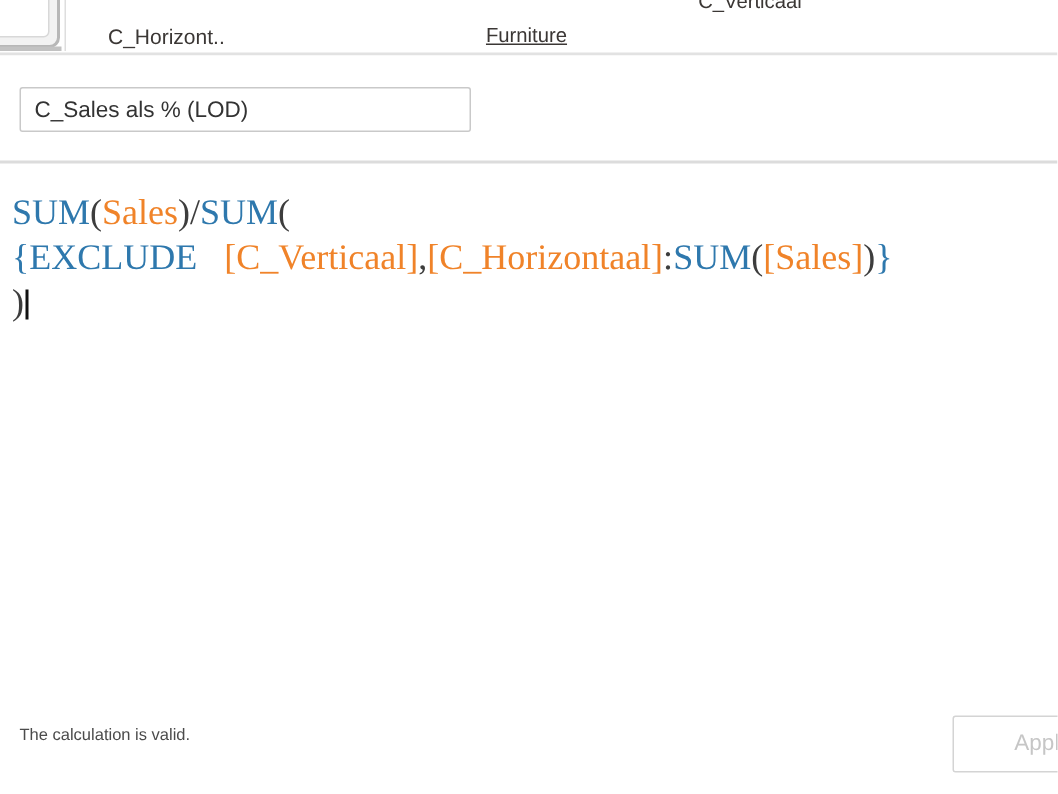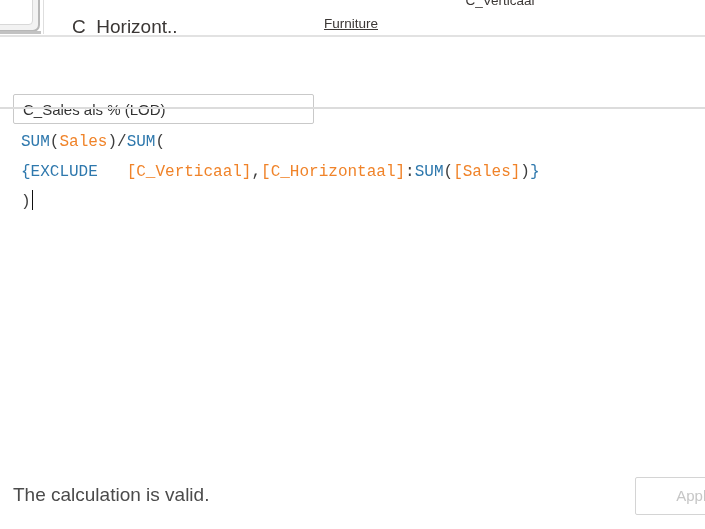--- a/index.html
+++ b/index.html
@@ -23,21 +23,21 @@
     position: absolute; left: -24px; top: -26px; width: 55px; height: 49px;
     border: 1px solid #d8d8d8; border-radius: 4px; background: #ffffff;
   }
 
   .col-field-label {
     position: absolute; top: -7px; left: 440px; width: 120px;
     text-align: center; font-size: 13.5px; color: #3b3735;
   }
   .row-field-label {
     position: absolute; top: 16px; left: 72px;
-    font-size: 19px; color: #3b3735; white-space: nowrap;
+    font-size: 14px; color: #3b3735; white-space: nowrap;
   }
   .col-h1 {
     position: absolute; top: 16px; left: 291px; width: 120px;
     text-align: center; font-size: 13.5px; color: #3b3735; text-decoration: underline;
   }
   .col-h2 {
     position: absolute; top: 16px; left: 455px; width: 160px;
     text-align: center; font-size: 13.5px; color: #3b3735;
   }
   .ws-vline { position: absolute; left: 43px; top: 0; width: 1px; height: 34px; background: #dedede; }
@@ -46,44 +46,44 @@
 
   
   .dialog { position: absolute; left: 0; top: 37px; width: 705px; height: 492px; background: #ffffff; }
 
   .name-input {
     position: absolute; left: 13px; top: 21px; width: 301px; height: 30px;
     border: 1px solid #c9c9c9; border-radius: 2px;
     font-family: "Liberation Sans", sans-serif;
     font-size: 15px; color: #333333;
     padding: 0 0 0 9px; box-sizing: border-box;
-    outline: none; background: #ffffff; margin-top: 36px;
+    outline: none; background: #ffffff;
   }
 
   .header-divider {
     position: absolute; left: 0; top: 70px; width: 705px; height: 2px; background: #dcdcdc;
   }
 
   .formula {
-    position: absolute; left: 21px; top: 90px; width: 680px;
-    font-family: Liberation Mono, monospace;
-    font-size: 16px; line-height: 30px;
+    position: absolute; left: 8px; top: 90px; width: 680px;
+    font-family: Liberation Serif, serif;
+    font-size: 24px; line-height: 30px;
     white-space: pre; color: #3d3d3d;
   }
   .formula .tok-fn    { color: #2e78ad; }
   .formula .tok-field { color: #f08329; }
   .formula .tok-op    { color: #3d3d3d; }
   .caret {
     display: inline-block; width: 1.5px; height: 20px;
     background: #111111; vertical-align: -4px; margin-left: 1px;
   }
 
   .status-text {
     position: absolute; left: 13px; top: 447px;
-    font-size: 19px; color: #4b4b4b;
+    font-size: 11px; color: #4b4b4b;
   }
 
   .apply-button {
     position: absolute; left: 635px; top: 440px; width: 120px; height: 38px;
     background: #ffffff; border: 1px solid #d4d4d4; border-radius: 2px;
     font-family: "Liberation Sans", sans-serif;
     font-size: 15px; color: #c6c6c6;
     text-align: center; line-height: 36px;
     padding: 0; box-sizing: border-box;
   }

